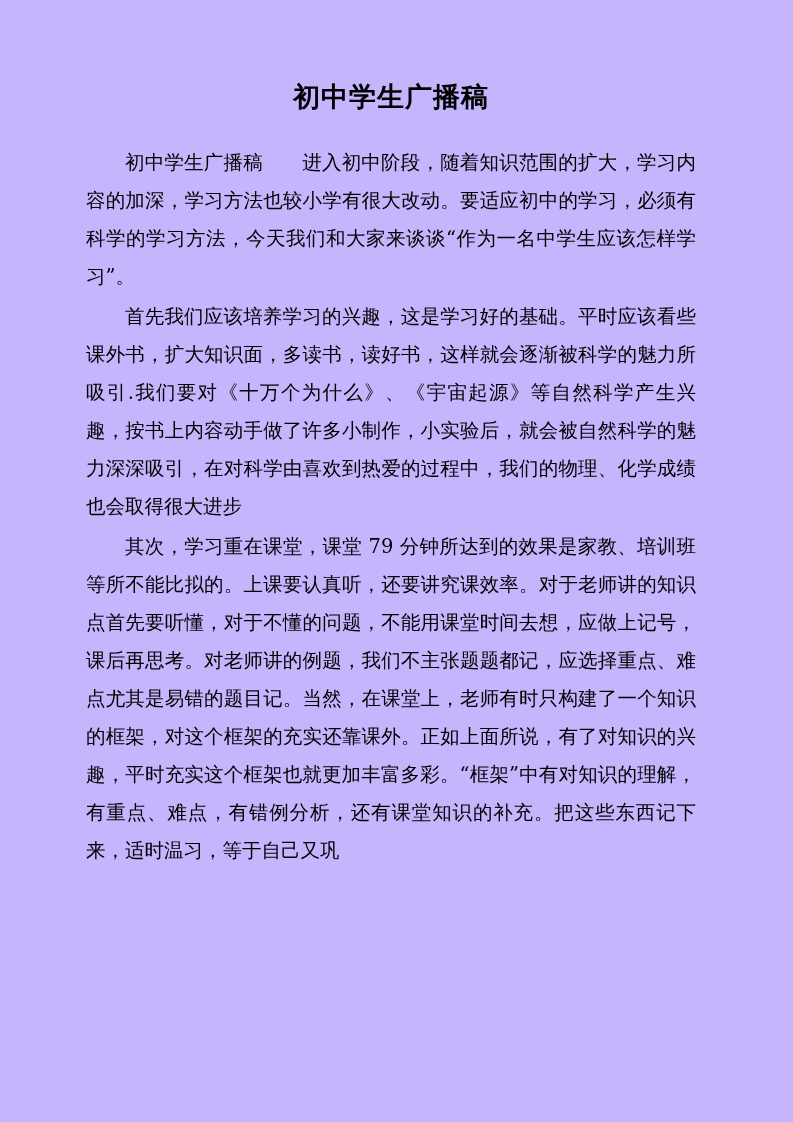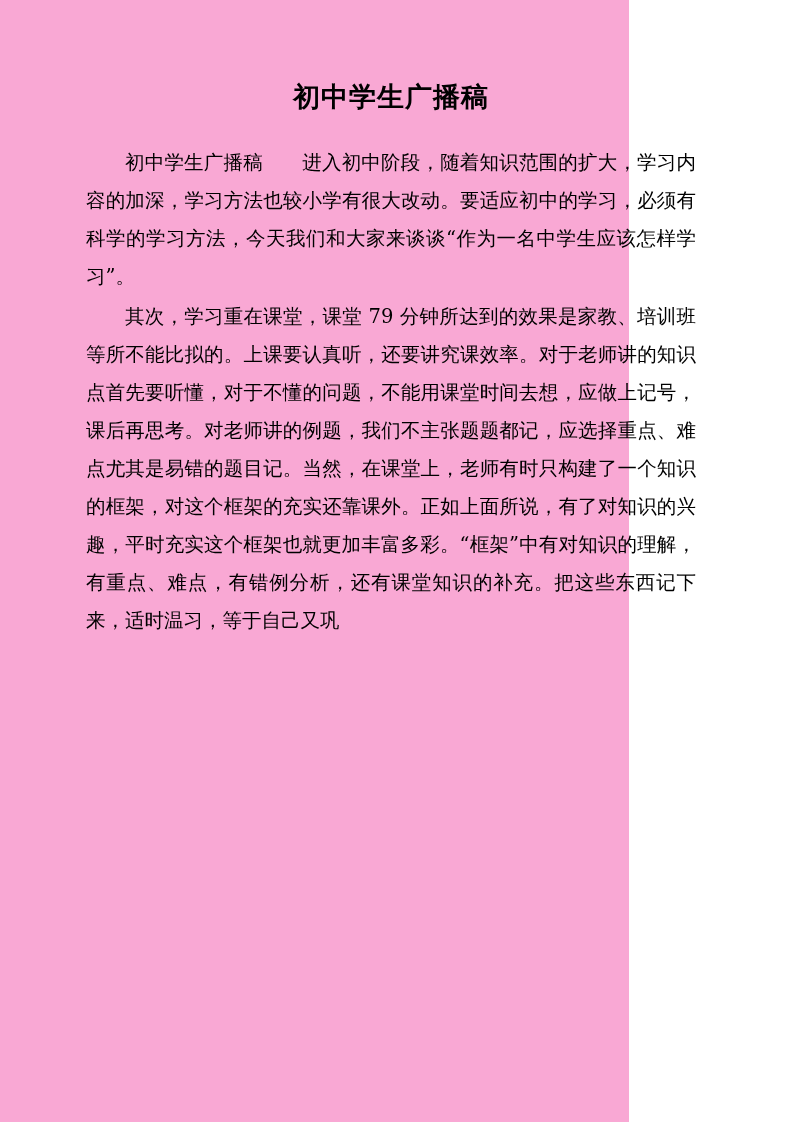--- a/index.html
+++ b/index.html
@@ -9,25 +9,25 @@
   }
   body {
     width: 793px;
     height: 1122px;
     font-family: "DejaVu Serif", "Liberation Serif", serif;
     color: #000000;
     overflow: hidden;
   }
   .page {
     position: relative;
-    width: 629px;
+    width: 793px;
     height: 1122px;
     box-sizing: border-box;
     padding: 0;
-    background: #f9a8d4;
+    background: #c4b5fd;
   }
   .content {
     position: absolute;
     left: 86px;
     top: 78px;
     width: 610px;
   }
   .doc-title {
     font-size: 27px;
     font-weight: bold;
@@ -48,15 +48,16 @@
     word-break: break-all;
   }
 </style>
 </head>
 <body>
 
 <div class="page">
   <div class="content">
     <h1 class="doc-title">初中学生广播稿</h1>
     <p class="para">初中学生广播稿　　进入初中阶段，随着知识范围的扩大，学习内容的加深，学习方法也较小学有很大改动。要适应初中的学习，必须有科学的学习方法，今天我们和大家来谈谈“作为一名中学生应该怎样学习”。</p>
+    <p class="para">首先我们应该培养学习的兴趣，这是学习好的基础。平时应该看些课外书，扩大知识面，多读书，读好书，这样就会逐渐被科学的魅力所吸引.我们要对《十万个为什么》、《宇宙起源》等自然科学产生兴趣，按书上内容动手做了许多小制作，小实验后，就会被自然科学的魅力深深吸引，在对科学由喜欢到热爱的过程中，我们的物理、化学成绩也会取得很大进步</p>
     <p class="para">其次，学习重在课堂，课堂 79 分钟所达到的效果是家教、培训班等所不能比拟的。上课要认真听，还要讲究课效率。对于老师讲的知识点首先要听懂，对于不懂的问题，不能用课堂时间去想，应做上记号，课后再思考。对老师讲的例题，我们不主张题题都记，应选择重点、难点尤其是易错的题目记。当然，在课堂上，老师有时只构建了一个知识的框架，对这个框架的充实还靠课外。正如上面所说，有了对知识的兴趣，平时充实这个框架也就更加丰富多彩。“框架”中有对知识的理解，有重点、难点，有错例分析，还有课堂知识的补充。把这些东西记下来，适时温习，等于自己又巩</p>
   </div>
 </div>
 
 </body></html>

